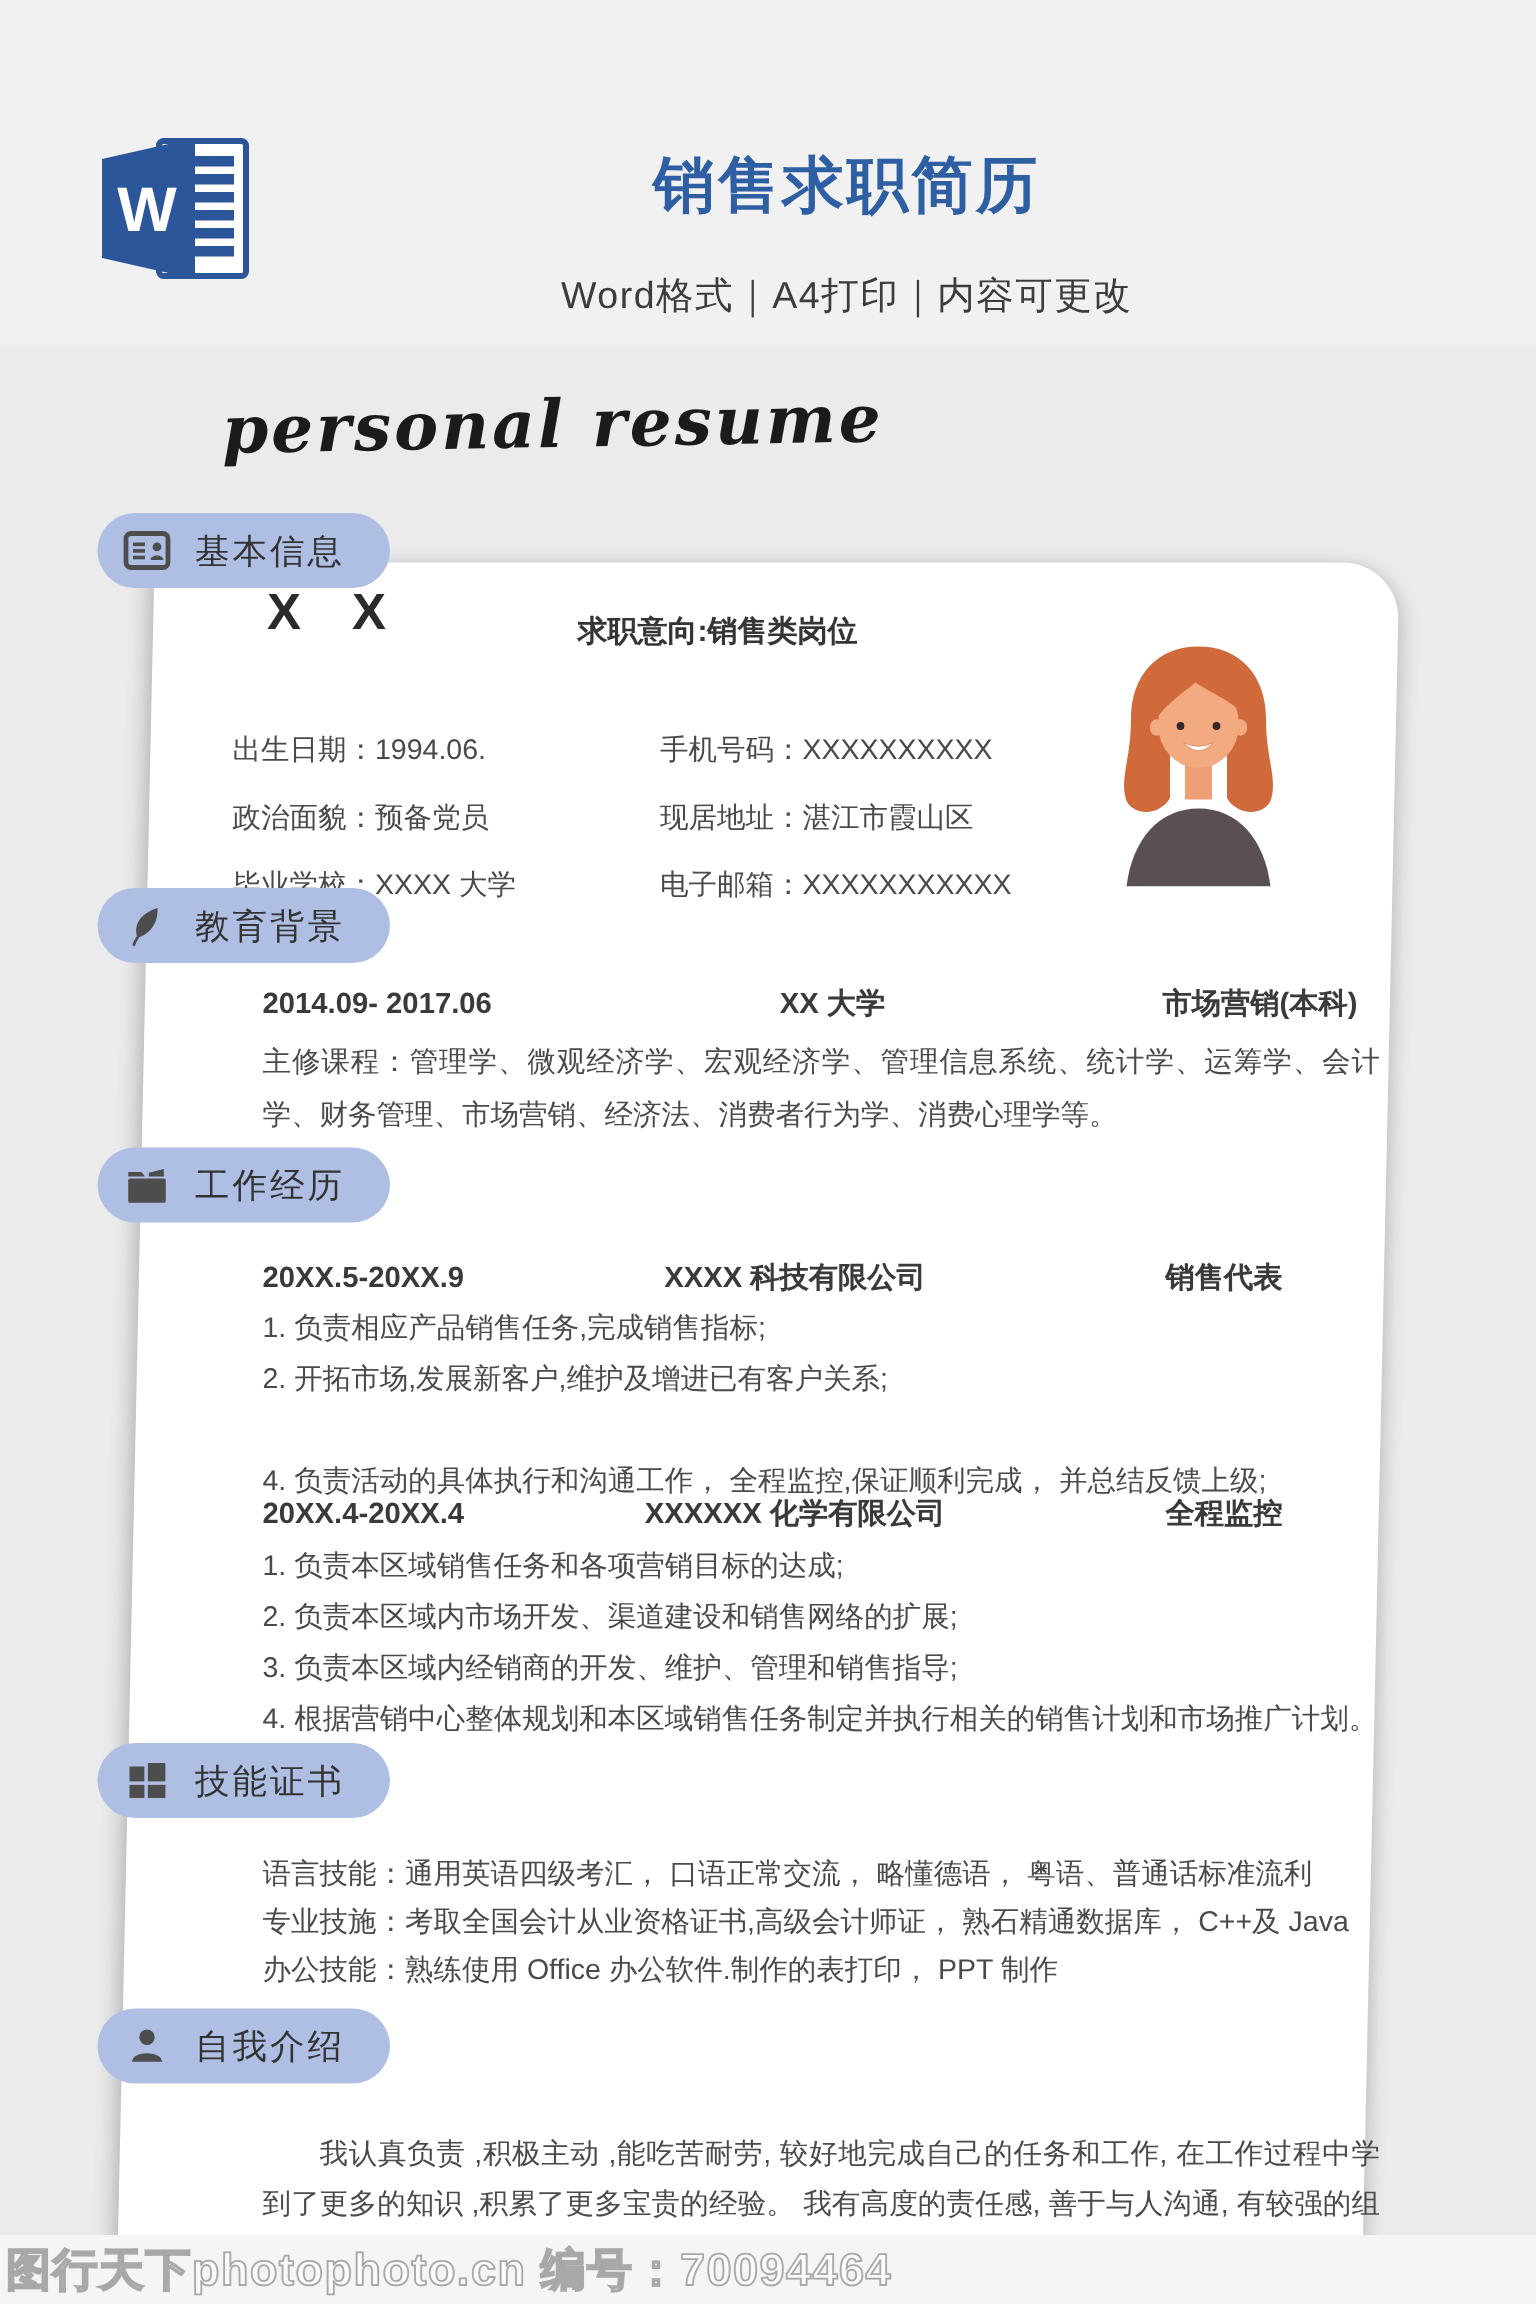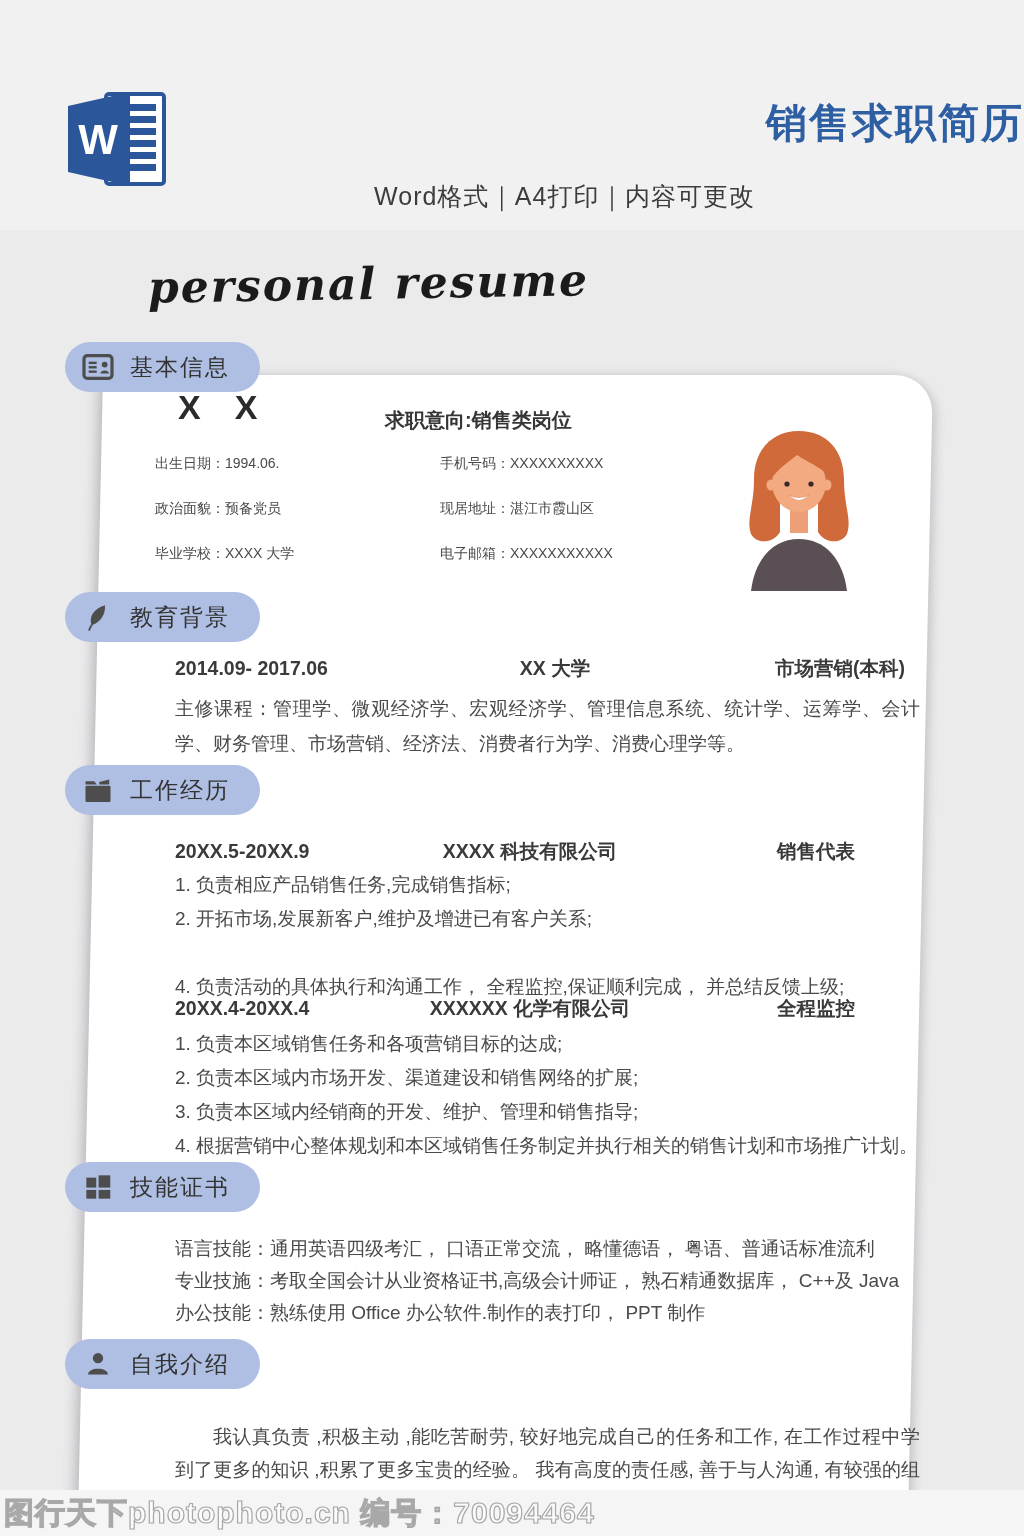--- a/index.html
+++ b/index.html
@@ -10,21 +10,21 @@
   }
   .page {
     position:relative; width:1024px; height:1536px;
     background:linear-gradient(#f1f1f2 0 230px, #ebebec 230px 100%);
     overflow:hidden;
   }
 
   
   .word-icon { position:absolute; left:64px; top:88px; width:106px; height:102px; }
   .hdr-title {
-    position:absolute; left:105px; right:0; top:96px; text-align:right;
+    position:absolute; left:105px; right:0; top:96px; text-align:center;
     font-size:41px; font-weight:bold; color:#2e5fa3; letter-spacing:2px;
   }
   .hdr-sub {
     position:absolute; left:105px; right:0; top:160px; text-align:center;
     font-size:25px; color:#3c3c3c; letter-spacing:1px;margin-top:20px;
   }
 
   
   .script-title {
     position:absolute; left:148px; top:258px;
@@ -49,21 +49,21 @@
     display:inline-flex; align-items:center; gap:15px;
     padding:0 30px 0 16px; border-radius:26px;
     background:#afbee3;
   }
   .pill .p-icon { width:34px; height:32px; display:flex; align-items:center; justify-content:center; }
   .pill .p-label { font-size:23px; color:#333; letter-spacing:2px; }
 
   
   .name { position:absolute; left:75px; top:10px; font-size:34px; font-weight:bold; color:#2b2b2b; }
   .intention { position:absolute; left:282px; top:32px; font-size:20px; font-weight:bold; color:#353535; }
-  .info-field { position:absolute; font-size:14px; color:#4a4a4a; white-space:nowrap; }
+  .info-field { position:absolute; font-size:19px; color:#4a4a4a; white-space:nowrap;margin-top:32px; }
   .avatar { position:absolute; left:634px; top:46px; width:124px; height:170px; }
 
   
   .hrow { position:absolute; left:72px; right:28px; display:flex; align-items:baseline;
           font-size:19.5px; font-weight:bold; color:#3a3a3a; }
   .hrow .h-date { width:200px; }
   .hrow .h-mid { flex:1; text-align:center; }
   .hrow .h-right { width:170px; text-align:right; }
   .hrow.work { right:78px; }
   .para { position:absolute; left:72px; width:745px; font-size:19px; line-height:35px; color:#4a4a4a; text-align:justify; }

